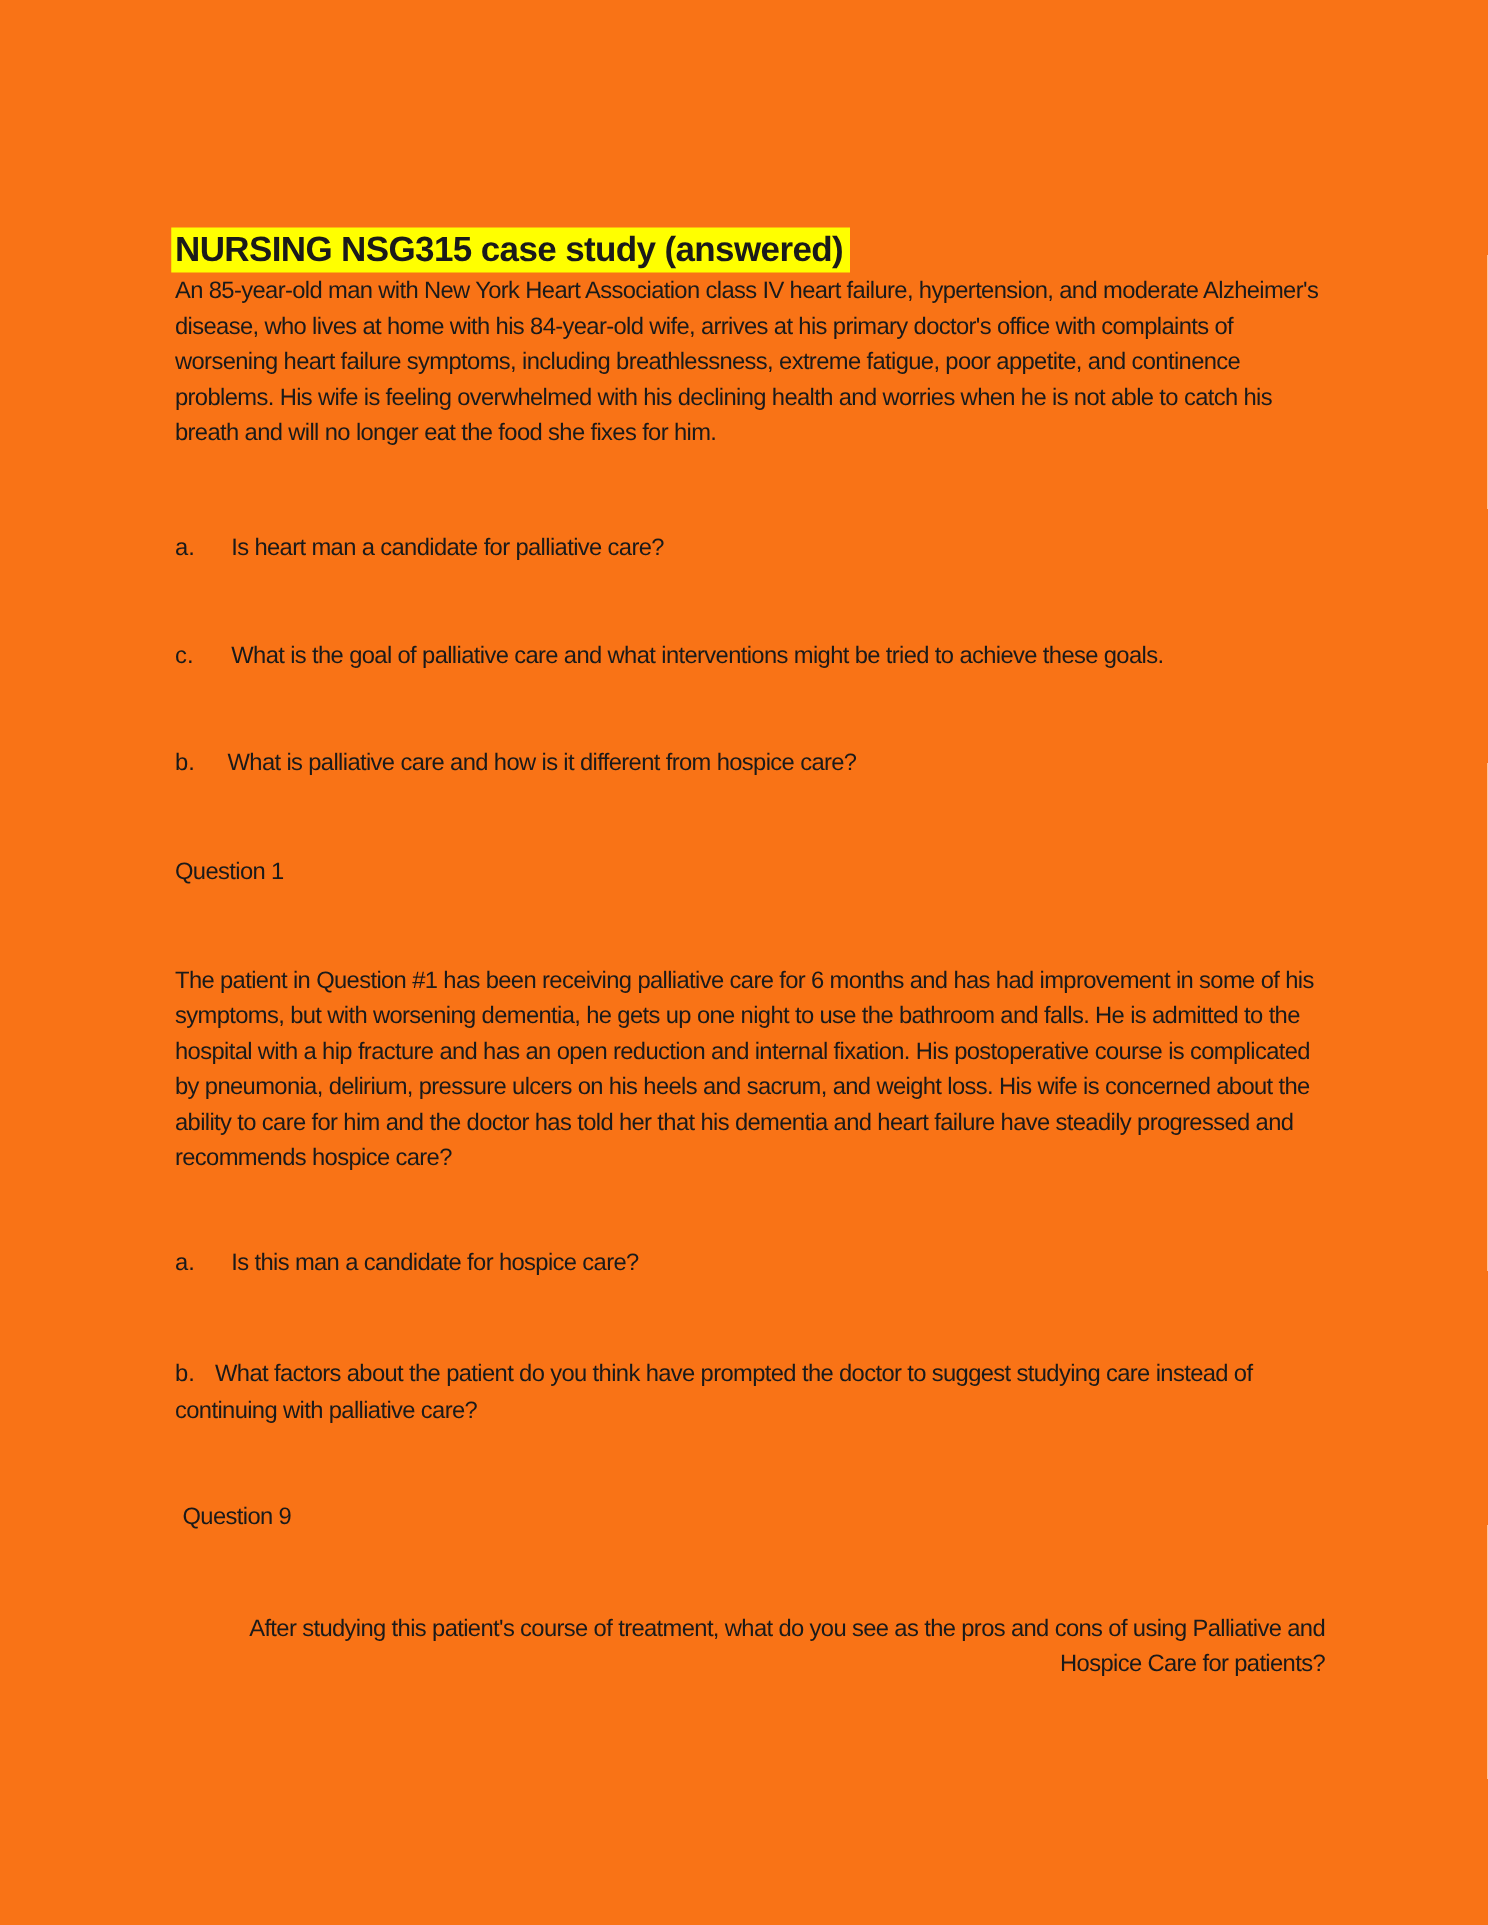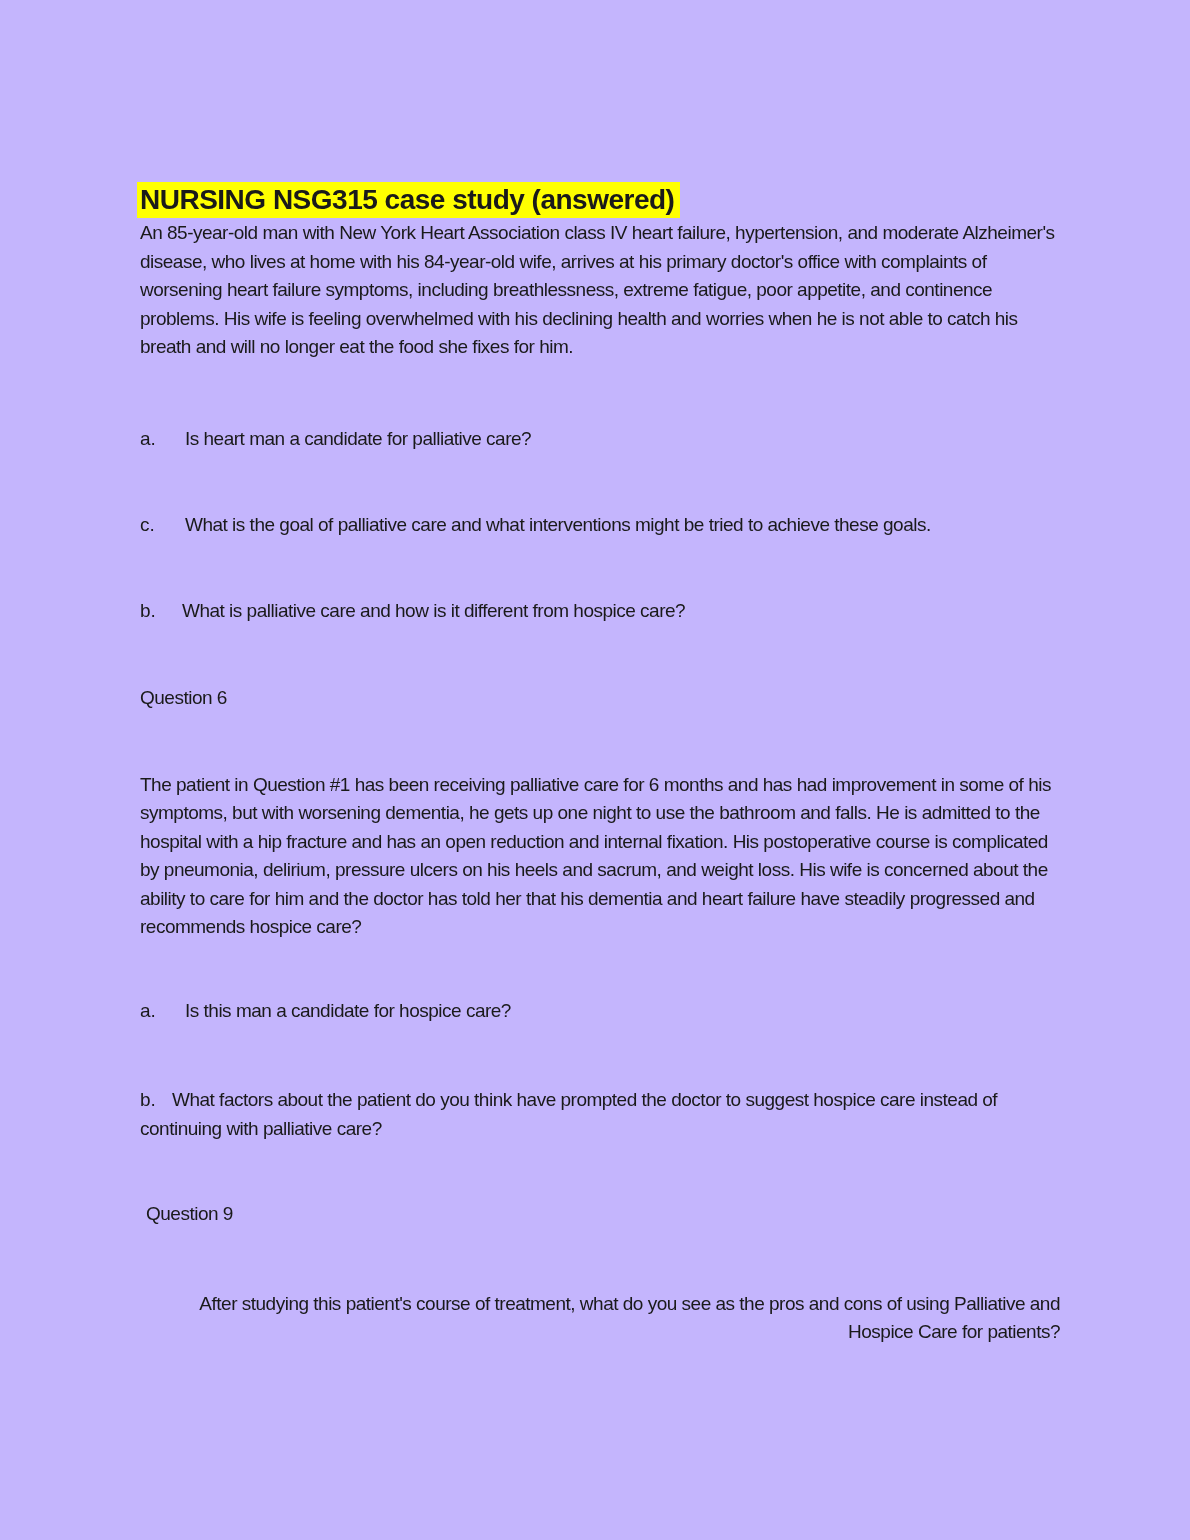--- a/index.html
+++ b/index.html
@@ -4,21 +4,21 @@
 <style>
   html, body {
     margin: 0;
     padding: 0;
     background: #ffffff;
   }
   .page {
     position: relative;
     width: 1190px;
     height: 1540px;
-    background: #c4b5fd;
+    background: #f97316;
     box-sizing: border-box;
     padding: 181px 125px 0 140px;
     font-family: "Liberation Sans", sans-serif;
     color: #1a1a1a;
     overflow: hidden;
   }
   .title-line {
     margin: 0;
     padding: 0;
     font-size: 28px;
@@ -65,25 +65,25 @@
   <h1 class="title-line"><span class="highlight">NURSING NSG315 case study (answered)</span></h1>
 
   <p class="body intro">An 85-year-old man with New York Heart Association class IV heart failure, hypertension, and moderate Alzheimer's disease, who lives at home with his 84-year-old wife, arrives at his primary doctor's office with complaints of worsening heart failure symptoms, including breathlessness, extreme fatigue, poor appetite, and continence problems. His wife is feeling overwhelmed with his declining health and worries when he is not able to catch his breath and will no longer eat the food she fixes for him.</p>
 
   <p class="body q1-item-a"><span class="marker m45">a.</span><span>Is heart man a candidate for palliative care?</span></p>
 
   <p class="body q1-item-c"><span class="marker m45">c.</span><span>What is the goal of palliative care and what interventions might be tried to achieve these goals.</span></p>
 
   <p class="body q1-item-b"><span class="marker m42">b.</span><span>What is palliative care and how is it different from hospice care?</span></p>
 
-  <p class="body q2-heading">Question 6</p>
+  <p class="body q2-heading">Question 1</p>
 
   <p class="body q2-body">The patient in Question #1 has been receiving palliative care for 6 months and has had improvement in some of his symptoms, but with worsening dementia, he gets up one night to use the bathroom and falls. He is admitted to the hospital with a hip fracture and has an open reduction and internal fixation. His postoperative course is complicated by pneumonia, delirium, pressure ulcers on his heels and sacrum, and weight loss. His wife is concerned about the ability to care for him and the doctor has told her that his dementia and heart failure have steadily progressed and recommends hospice care?</p>
 
   <p class="body q2-item-a"><span class="marker m45">a.</span><span>Is this man a candidate for hospice care?</span></p>
 
-  <p class="body q2-item-b"><span class="marker m32">b.</span><span>What factors about the patient do you think have prompted the doctor to suggest hospice care instead of continuing with palliative care?</span></p>
+  <p class="body q2-item-b"><span class="marker m32">b.</span><span>What factors about the patient do you think have prompted the doctor to suggest studying care instead of continuing with palliative care?</span></p>
 
   <p class="body q3-heading">Question 9</p>
 
   <p class="body q3-body">After studying this patient's course of treatment, what do you see as the pros and cons of using Palliative and Hospice Care for patients?</p>
 
 </div>
 
 </body></html>

